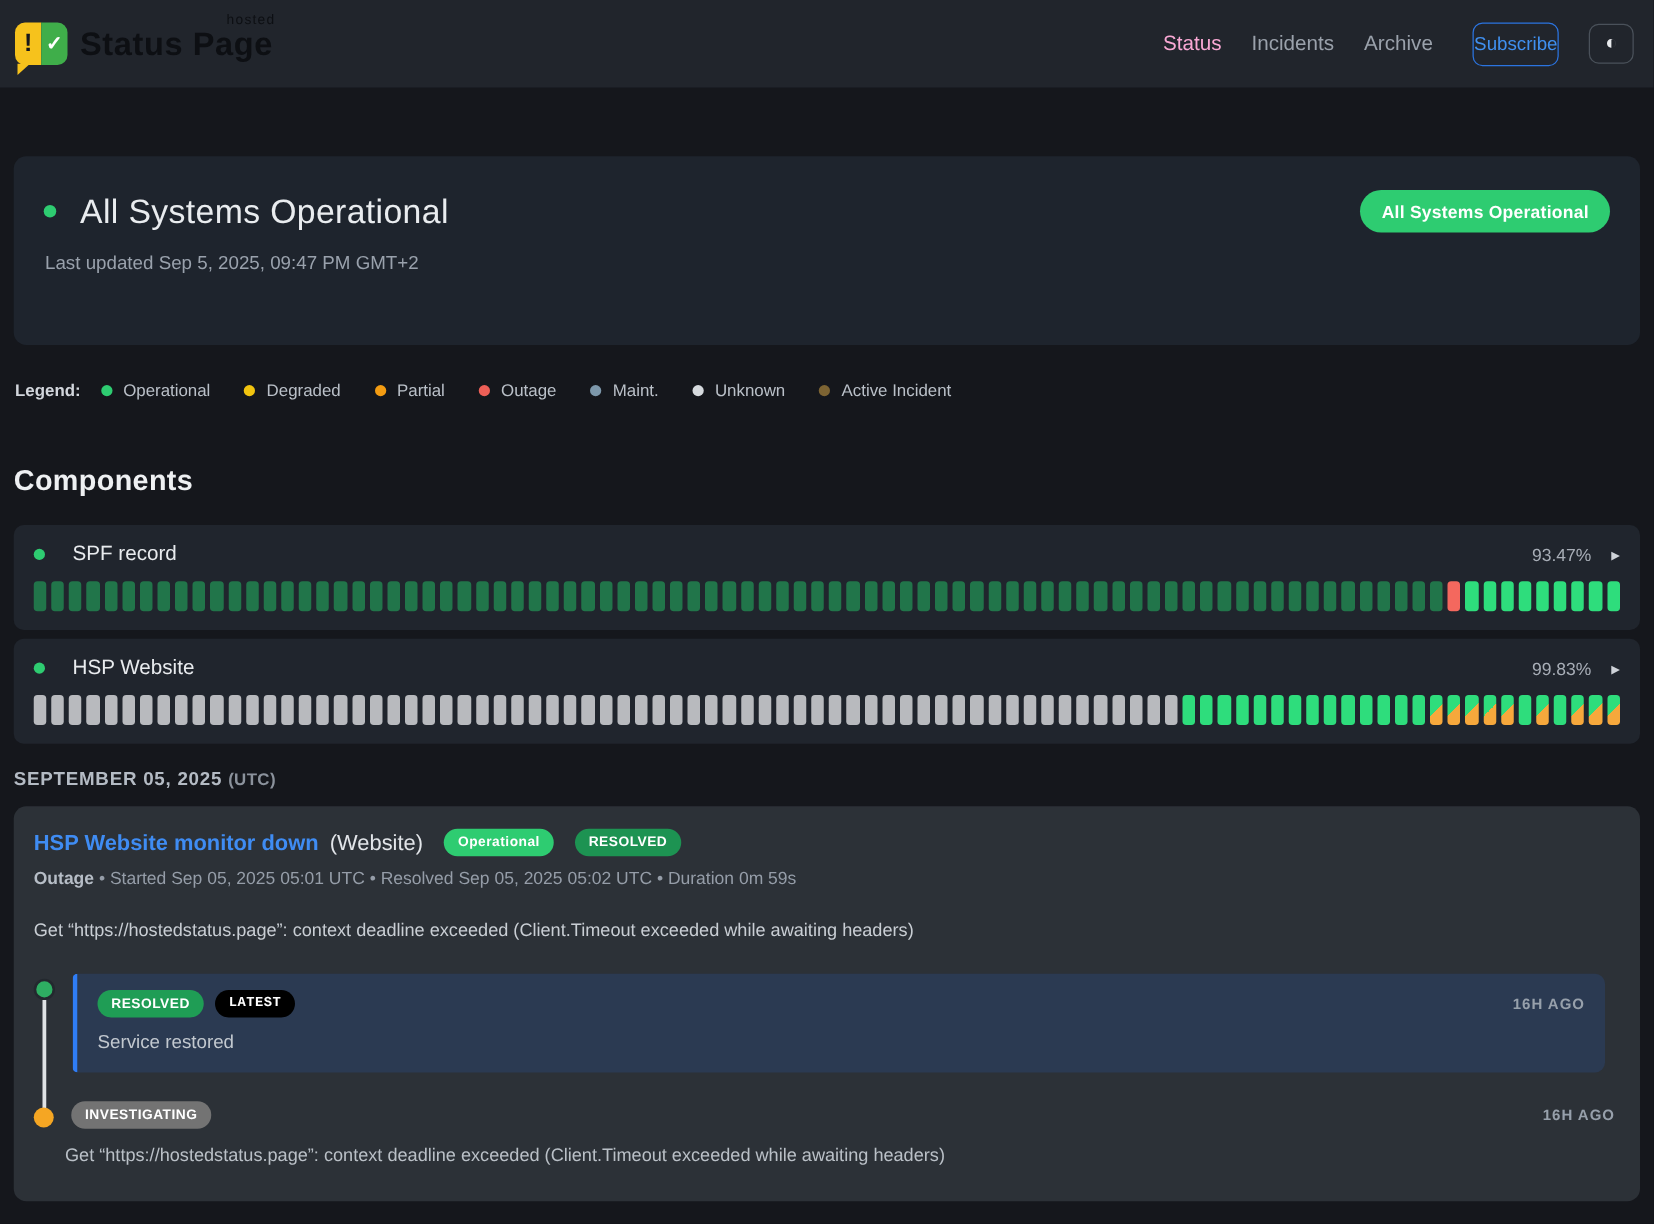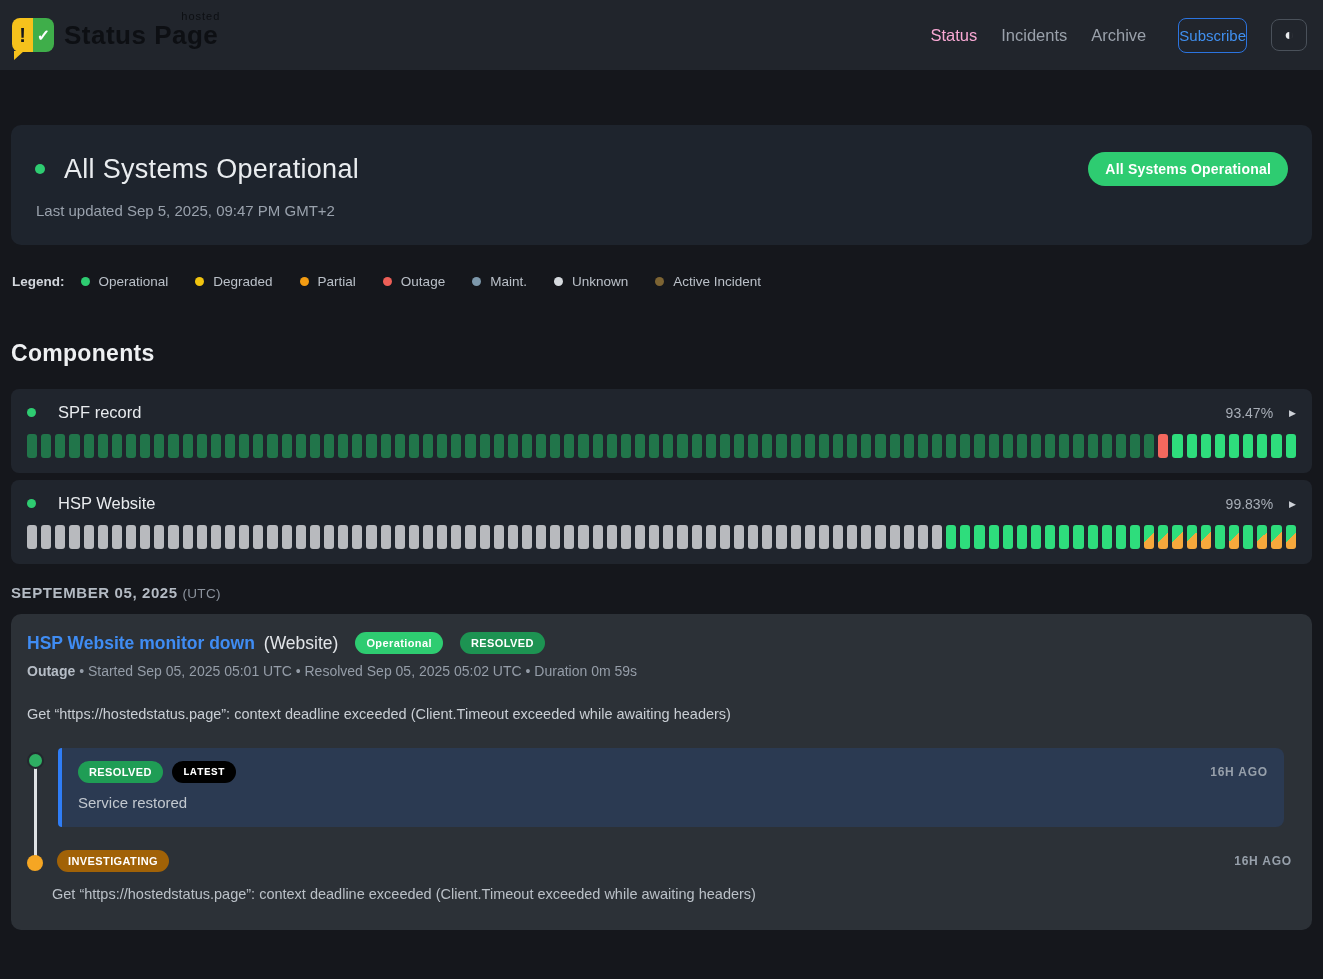--- a/index.html
+++ b/index.html
@@ -33,21 +33,21 @@
     background:transparent; border:1.5px solid #2b74e0; color:#4090f0;
     font-size:15px; font-family:inherit; border-radius:8px; padding:8px 0; cursor:pointer; margin-left:8px;
   }
   .theme-toggle {
     width:36px; height:32px; background:transparent; border:1px solid #4a515a; border-radius:8px;
     color:#e8eaed; font-size:16px; line-height:1; cursor:pointer; display:flex; align-items:center; justify-content:center;
   }
   
   .main { padding:0 11px; flex:1; }
   .hero-card {
-    margin-top:55px; background:#1e242d; border-radius:10px; height:120px; padding:27px 24px 0;
+    margin-top:55px; background:#1e242d; border-radius:10px; height:151px; padding:27px 24px 0;
   }
   .hero-top { display:flex; align-items:center; justify-content:space-between; }
   .hero-title-wrap { display:flex; align-items:center; gap:19px; }
   .dot { border-radius:50%; display:inline-block; }
   .hero-dot { width:10px; height:10px; background:#2ecc71; }
   .hero-title { font-size:27px; font-weight:500; color:#e9ecef; letter-spacing:0.3px; }
   .hero-badge {
     background:#2ecc71; color:#fff; font-size:14px; font-weight:bold;
     border-radius:999px; padding:9px 17px; letter-spacing:0.2px;
   }
@@ -72,21 +72,21 @@
   .bars { display:flex; gap:4px; height:24px; }
   .bar { flex:1 1 0; border-radius:3px; }
   .bar-dim     { background:#21754a; }
   .bar-op      { background:#2edd7c; }
   .bar-outage  { background:#f4685e; }
   .bar-nodata  { background:#b8babe; }
   .bar-partial { background:linear-gradient(135deg,#2edd7c 50%,#f6a83c 50%); }
   
   .incidents-heading { margin-top:57px; }
   .incident-date { margin-top:20px; font-size:15px; font-weight:bold; color:#b4bbc4; letter-spacing:0.6px; }
-  .incident-date .utc { font-size:13.5px; font-weight:normal; color:#8b929c; letter-spacing:0.3px; }
+  .incident-date .utc { font-size:13.5px; font-weight:bold; color:#8b929c; letter-spacing:0.3px; }
   .incident-card { margin-top:13px; background:#2c3137; border-radius:10px; padding:18px 16px 28px; }
   .incident-title-row { display:flex; align-items:center; gap:9px; }
   .incident-title { font-size:17.5px; font-weight:bold; color:#3f8cf3; cursor:pointer; }
   .incident-component { font-size:17.5px; color:#e2e5e9; }
   .badge { display:inline-block; border-radius:999px; color:#fff; font-weight:bold; }
   .badge-sm { font-size:11px; padding:5px 11px; letter-spacing:0.4px; }
   .badge-operational { background:#2ecc71; margin-left:8px; }
   .badge-resolved-hdr { background:#1d9352; margin-left:8px; }
   .incident-meta { margin-top:9px; font-size:14px; color:#959da8; }
   .incident-meta .meta-component { font-weight:bold; color:#b6bdc6; }
@@ -99,21 +99,21 @@
   .tl-dot-green { background:#2eae62; }
   .tl-dot-orange { background:#f5a623; border:none; width:16px; height:16px; margin-top:5px; }
   .update-box {
     flex:1; margin-left:14px; margin-right:12px;
     background:#2b3a52; border-left:4px solid #2f7df6; border-radius:4px 8px 8px 4px;
     padding:13px 16px 16px;
   }
   .update-head { display:flex; align-items:center; }
   .badge-resolved { background:#1f9d55; }
   .badge-latest { background:#000000; margin-left:9px;font-family:Liberation Mono, monospace; }
-  .badge-investigating { background:#a16207; }
+  .badge-investigating { background:#737373; }
   .time-ago { margin-left:auto; font-size:12px; font-weight:bold; color:#97a0ab; letter-spacing:0.8px; }
   .update-msg { margin-top:11px; font-size:15px; color:#c2c8cf; }
   .tl-row2 { margin-top:23px; }
   .tl-content2 { flex:1; margin-left:14px; padding-right:4px; }
   .update-msg2 { margin-top:14px; font-size:14.5px; color:#bac0c7; margin-left:-5px; }
 </style>
 </head>
 <body>
 
 <header class="header">

